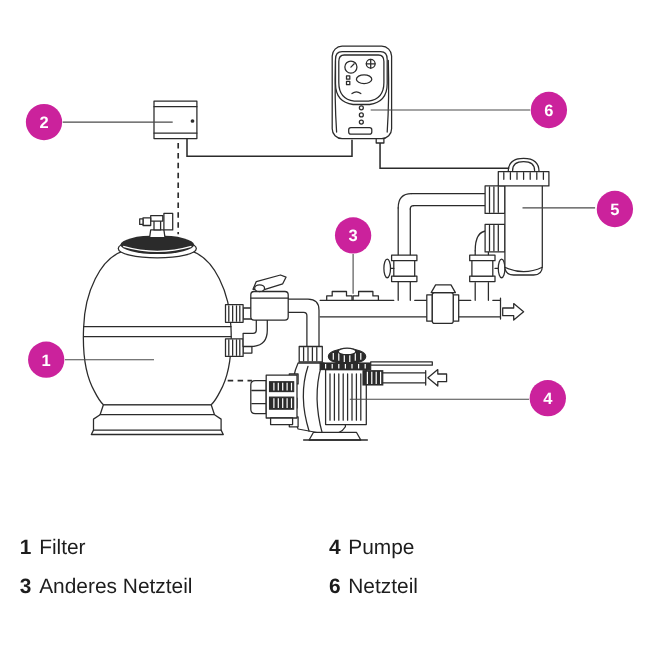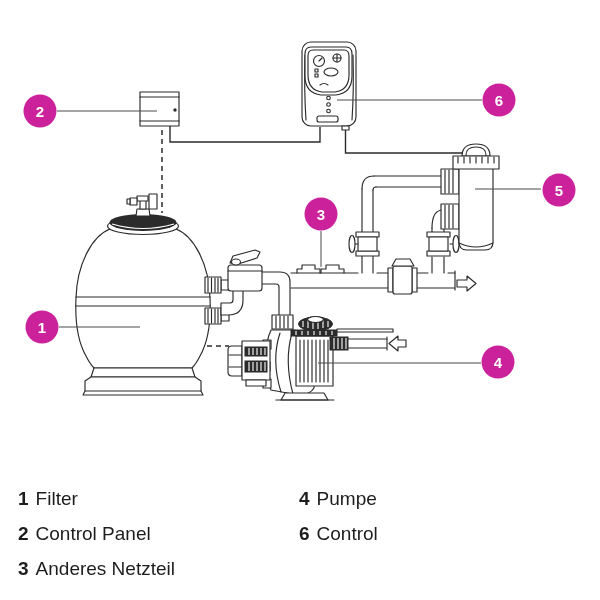--- a/index.html
+++ b/index.html
@@ -254,22 +254,21 @@
   <g>
     <circle class="callout-circle" cx="499" cy="100" r="16.5"></circle>
     <text class="callout-num" x="499" y="105.5">6</text>
   </g>
 </svg>
 
 
 <div class="legend">
   <div class="col col1">
     <div><span class="num">1</span><span>Filter</span></div>
-    <div><span class="num">2</span><span>Control Panel</span></div>
     <div><span class="num">3</span><span>Anderes Netzteil</span></div>
   </div>
   <div class="col col2">
     <div><span class="num">4</span><span>Pumpe</span></div>
-    <div><span class="num">6</span><span>Control</span></div>
+    <div><span class="num">6</span><span>Netzteil</span></div>
   </div>
 </div>
 
 </div>
 
 </body></html>

